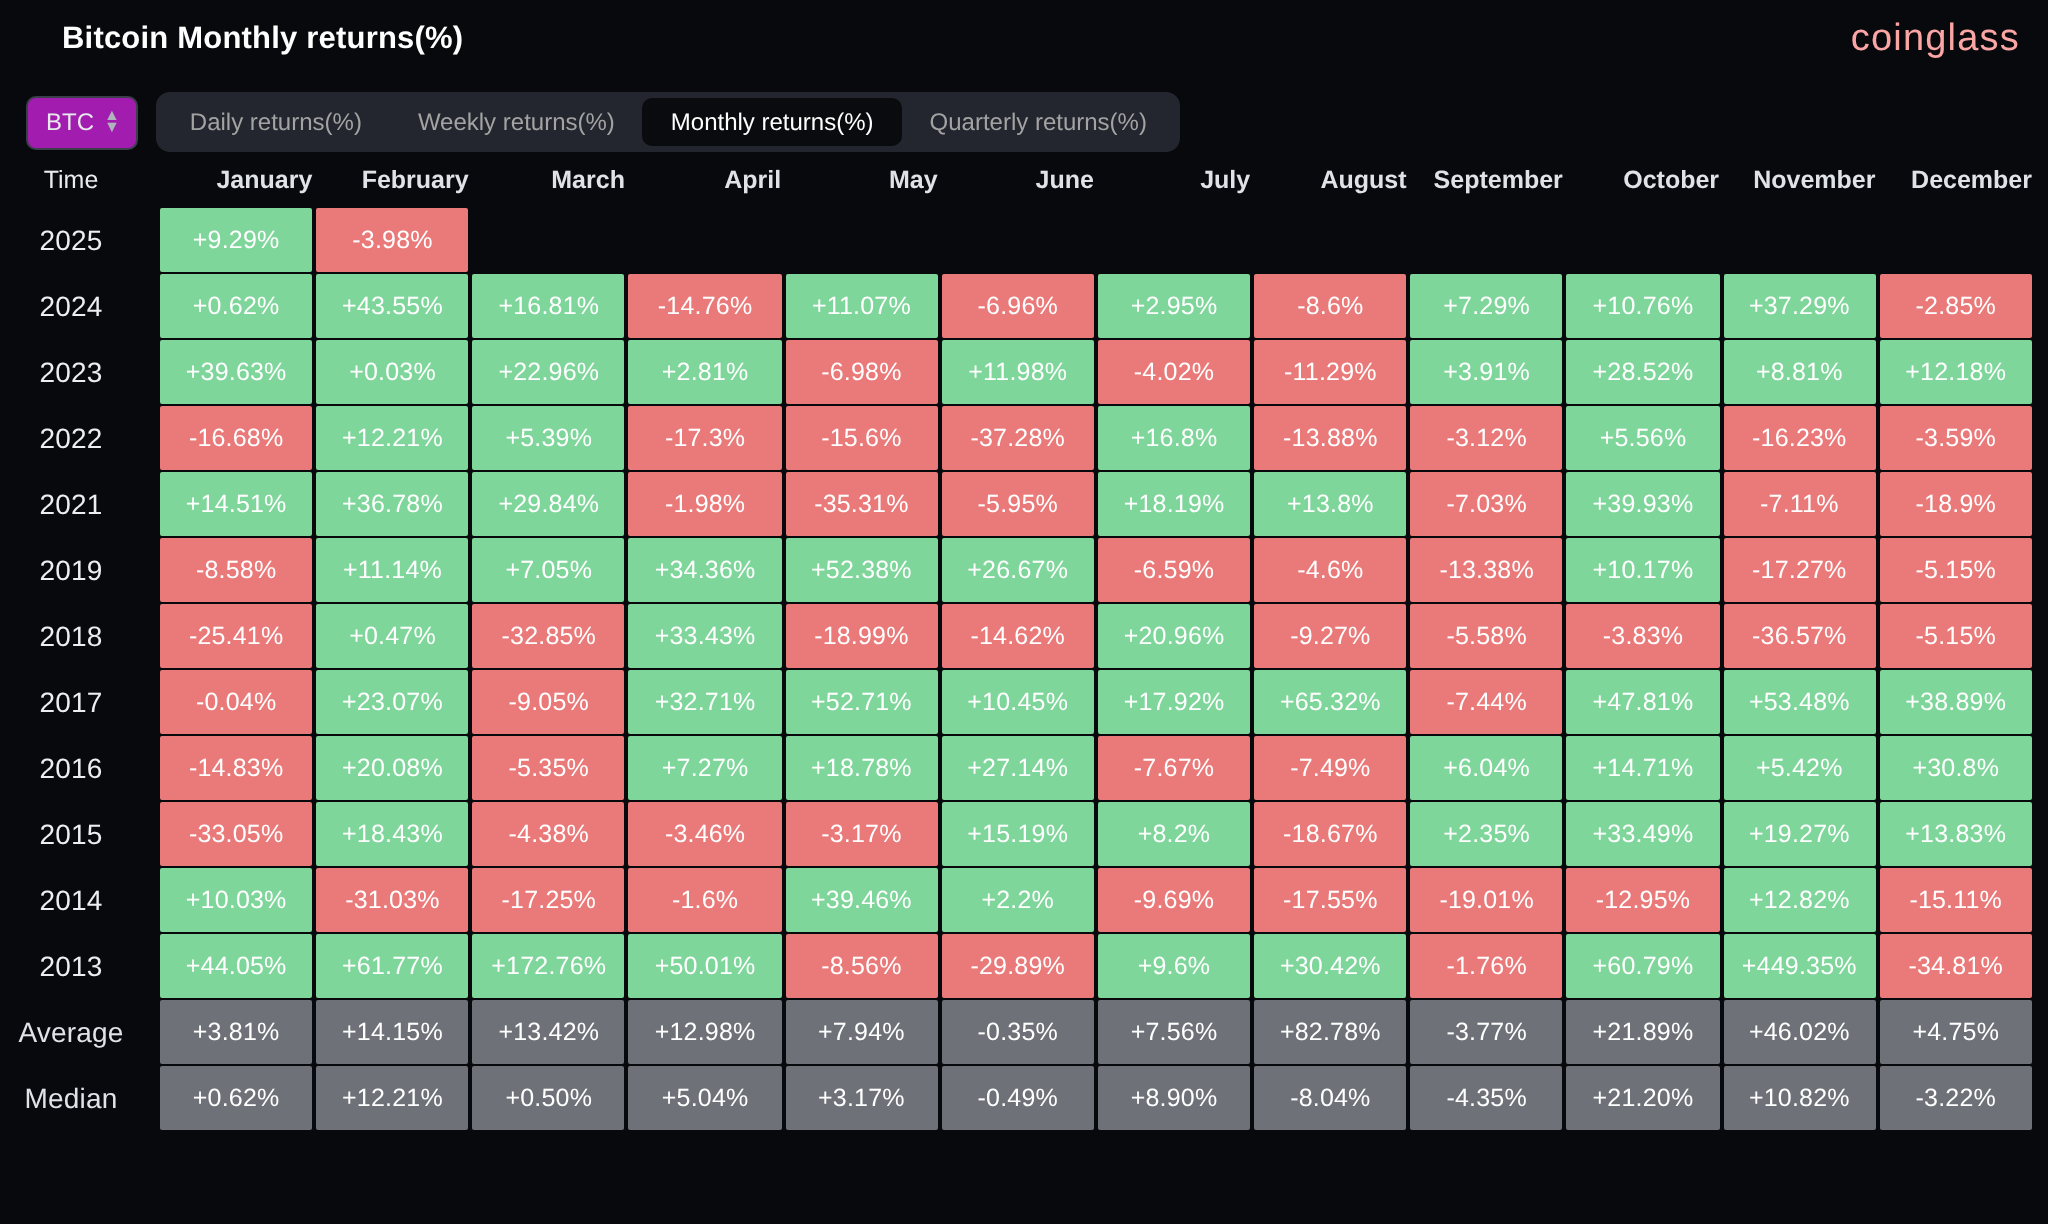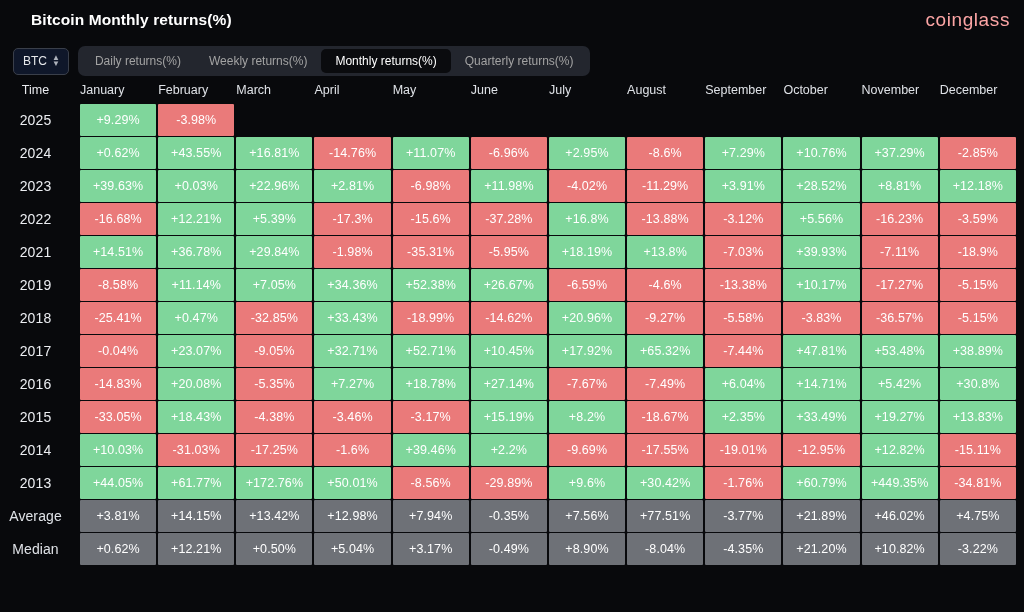--- a/index.html
+++ b/index.html
@@ -38,21 +38,21 @@
     padding: 4px 0 0 13px;
     height: 38px;
     gap: 9px;
   }
   .sym-select {
     display: flex; align-items: center; gap: 5px;
     height: 27px;
     padding: 0 8px 0 9px;
     border: 1px solid #3a3f4a;
     border-radius: 5px;
-    background: #0f172a;
+    background: #a21caf;
     color: #e7e9ec;
     font-size: 12px;
     cursor: pointer;
     text-align: right;
   }
   .stepper { display: inline-flex; flex-direction: column; line-height: 6px; font-size: 8px; color: #aeb3bc; }
 
   .tabs {
     display: flex; align-items: center;
     background: #23262e;
@@ -71,24 +71,24 @@
     cursor: pointer;
   }
   .tab.active { background: #0a0b0e; color: #ffffff; }
 
   
   .table-wrap { padding: 0 10px 0 0; }
   table { border-collapse: separate; border-spacing: 2px 1px; width: 1018px; table-layout: fixed; }
   thead th {
     color: #dfe2e7;
     font-size: 12.5px;
-    font-weight: normal;
+    font-weight: bold;
     height: 24px;
     padding-bottom: 3px;
-    text-align: left;
+    text-align: right;
   }
   th.time-col, td.time-col {
     width: 76px;
     color: #e9ebef;
     font-size: 12.5px;
     text-align: center;
     padding-right: 9px;
     background: transparent;
     font-weight: normal;
   }
@@ -335,21 +335,21 @@
           </tr>
           <tr class="stat-row">
             <td class="time-col">Average</td>
             <td class="stat">+3.81%</td>
             <td class="stat">+14.15%</td>
             <td class="stat">+13.42%</td>
             <td class="stat">+12.98%</td>
             <td class="stat">+7.94%</td>
             <td class="stat">-0.35%</td>
             <td class="stat">+7.56%</td>
-            <td class="stat">+77.51%</td>
+            <td class="stat">+82.78%</td>
             <td class="stat">-3.77%</td>
             <td class="stat">+21.89%</td>
             <td class="stat">+46.02%</td>
             <td class="stat">+4.75%</td>
           </tr>
           <tr class="stat-row">
             <td class="time-col">Median</td>
             <td class="stat">+0.62%</td>
             <td class="stat">+12.21%</td>
             <td class="stat">+0.50%</td>

